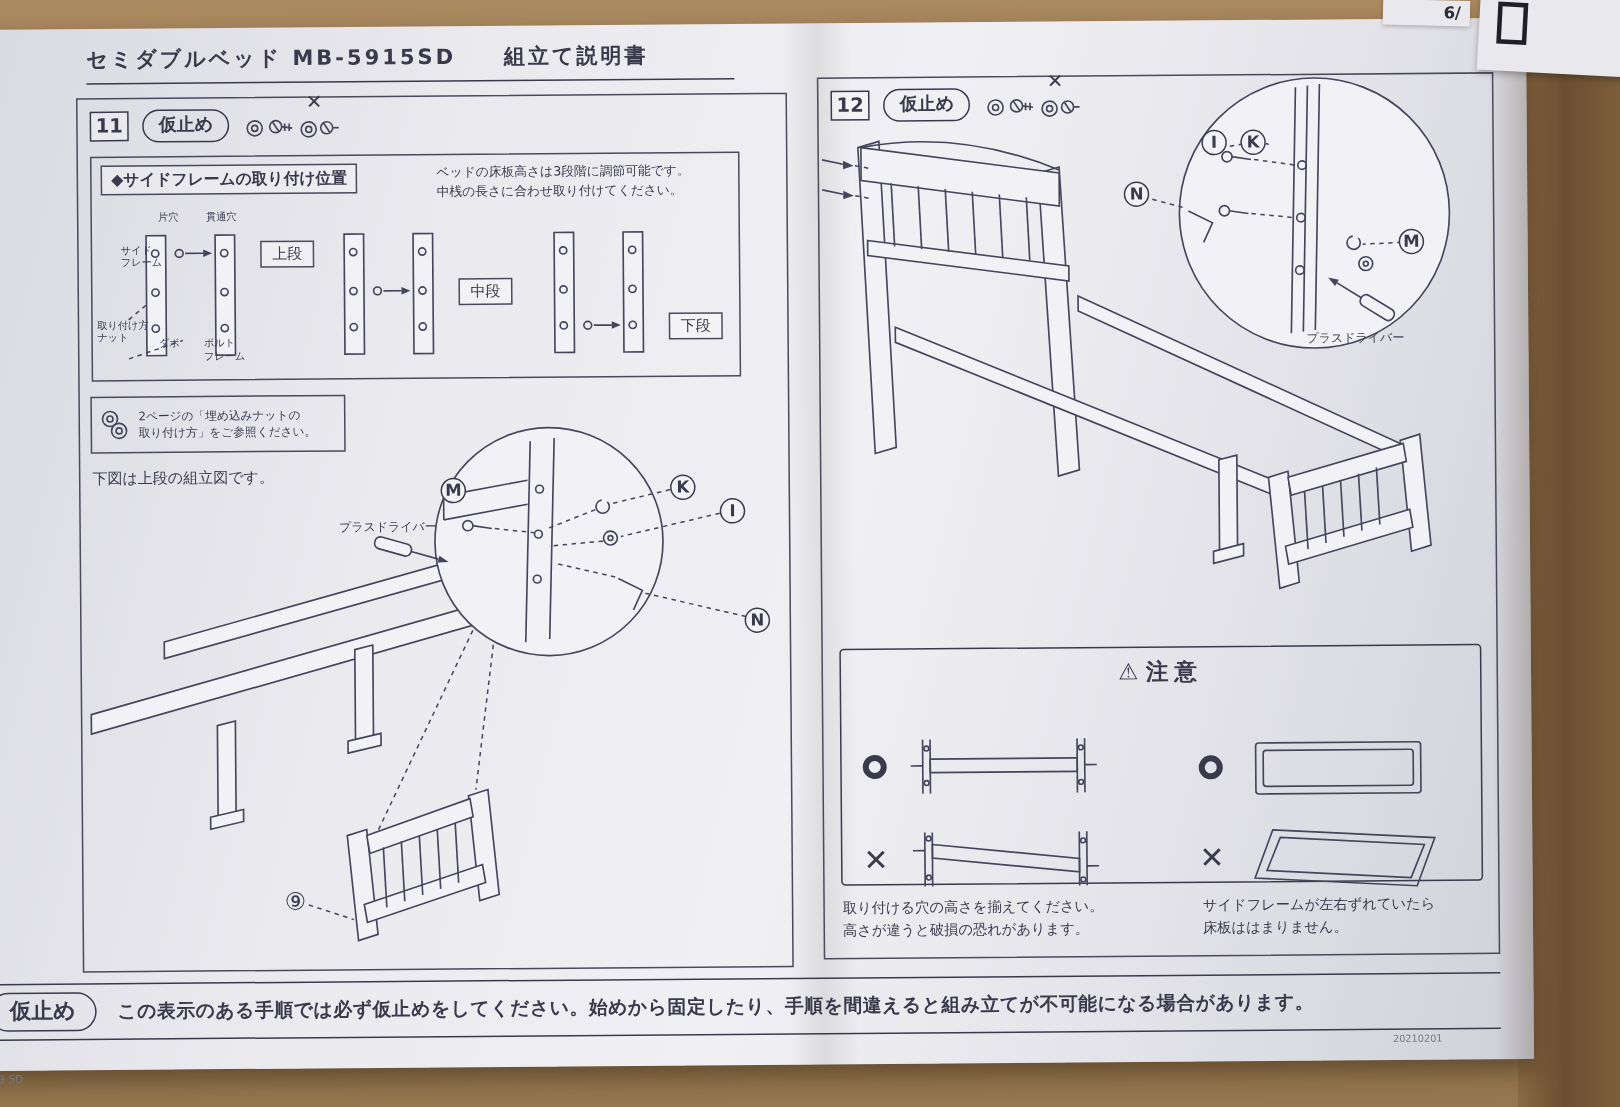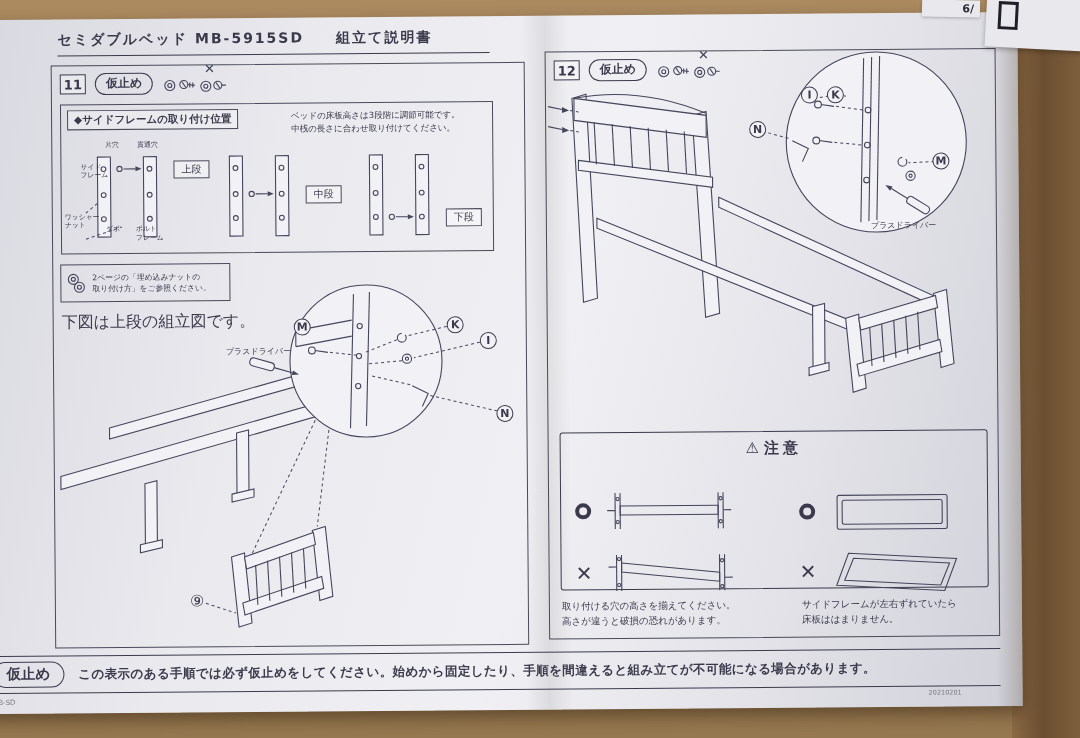--- a/index.html
+++ b/index.html
@@ -50,21 +50,21 @@
   .pos-box { position:absolute; left:8px; top:38px; width:433px; height:150px; border:1.2px solid #4a4a5a; }
   .pos-title { position:absolute; left:6px; top:5px; border:1.1px solid #4a4a5a; font-size:10.5px; font-weight:bold;
     padding:2px 6px; background:rgba(255,255,255,.3); white-space:nowrap; }
   .pos-note { position:absolute; right:3px; top:6px; width:198px; font-size:8.5px; line-height:1.55; }
   .level-box { position:absolute; border:1.1px solid #4a4a5a; font-size:10px; padding:1px 7px; background:rgba(255,255,255,.4); white-space:nowrap; }
   .tiny-label { position:absolute; font-size:6.8px; line-height:1.25; }
 
   .ref-box { position:absolute; left:7px; top:198px; width:170px; height:38px; border:1.1px solid #4a4a5a;
     display:flex; align-items:center; gap:5px; padding:2px 4px; }
   .ref-note { font-size:7.8px; line-height:1.45; }
-  .fig-note { position:absolute; left:8px; top:246px; font-size:16px; }
+  .fig-note { position:absolute; left:8px; top:246px; font-size:10px; }
 
   .part-badge { position:absolute; width:17px; height:17px; border:1.4px solid #3a3a4c; border-radius:50%;
     display:flex; align-items:center; justify-content:center; font-size:11px; font-weight:bold; background:#f2f2f6; z-index:4; }
   .sd-label { position:absolute; font-size:8px; z-index:4; }
   .callout-9 { position:absolute; font-size:16px; z-index:4; }
 
   .caution-box { position:absolute; left:11px; top:380px; width:428px; height:158px;
     border:1.6px solid #3a3a4c; border-radius:3px; }
   .caution-title { position:absolute; top:7px; width:100%; text-align:center; font-size:15px;
     font-weight:bold; letter-spacing:4px; }
@@ -74,21 +74,21 @@
   .x-glyph { font-size:20px; font-weight:bold; line-height:1; }
   .caution-cap { position:absolute; font-size:9.5px; line-height:1.6; }
 
   .footer-bar { position:absolute; left:0; top:636px; width:1022px; height:38px;
     border-top:1.7px solid #3a3a4c; border-bottom:1.7px solid #3a3a4c;
     display:flex; align-items:center; gap:14px; padding-left:14px; }
   .footer-oval { border:1.7px solid #3a3a4c; border-radius:15px; padding:2px 13px 3px;
     font-weight:bold; font-size:14.5px; white-space:nowrap; }
   .footer-text { font-size:12.5px; font-weight:600; letter-spacing:.4px; white-space:nowrap; }
 
-  .doc-code { position:absolute; left:20px; top:679px; font-size:7px; color:#787880; }
+  .doc-code { position:absolute; left:20px; top:696px; font-size:7px; color:#787880; }
   .date-code { position:absolute; left:950px; top:676px; font-size:6.5px; color:#787880; }
 
   .scrap-a { position:absolute; left:922px; top:0; width:58px; height:17px; background:#e9e9ed;
     transform:rotate(1.2deg); z-index:9; font-size:11px; font-weight:bold; text-align:right;
     padding-right:6px; color:#2c2c38; line-height:17px; box-shadow:0 1px 3px rgba(0,0,0,.25); }
   .scrap-b { position:absolute; left:986px; top:-9px; width:100px; height:58px; background:#e9e9ed;
     transform:rotate(3deg); z-index:9; box-shadow:0 2px 5px rgba(0,0,0,.3); }
   .scrap-b-box { position:absolute; left:12px; top:12px; width:20px; height:28px; border:3px solid #1f1f28; }
 
   .ml { white-space:pre-line; }
@@ -191,21 +191,21 @@
       <div class="level-box" style="left:244px;top:82px">中段</div>
       <div class="level-box" style="left:384px;top:106px">下段</div>
 
       <div class="tiny-label ml" style="left:19px;top:58px">サイド
 フレーム</div>
       <div class="tiny-label" style="left:44px;top:36px">片穴</div>
       <div class="tiny-label" style="left:44px;top:120px">ダボ</div>
       <div class="tiny-label" style="left:76px;top:36px">貫通穴</div>
       <div class="tiny-label" style="left:74px;top:120px">ボルト</div>
       <div class="tiny-label" style="left:74px;top:129px">フレーム</div>
-      <div class="tiny-label ml" style="left:3px;top:108px">ワッシャー
+      <div class="tiny-label ml" style="left:3px;top:108px">取り付け方
 ナット</div>
     </div>
 
     <svg class="diagram" style="left:0;top:200px" width="470" height="383" viewBox="0 0 470 383">
 
       <polygon class="wfill" points="55,162 282,100 282,111 55,173"></polygon>
       <polygon class="wfill" points="6,210 266,138 266,151 6,223"></polygon>
 
       <polygon class="wfill" points="182,168 194,165 194,228 182,231"></polygon>
       <polygon class="wfill" points="177,229 199,224 199,232 177,237"></polygon>

